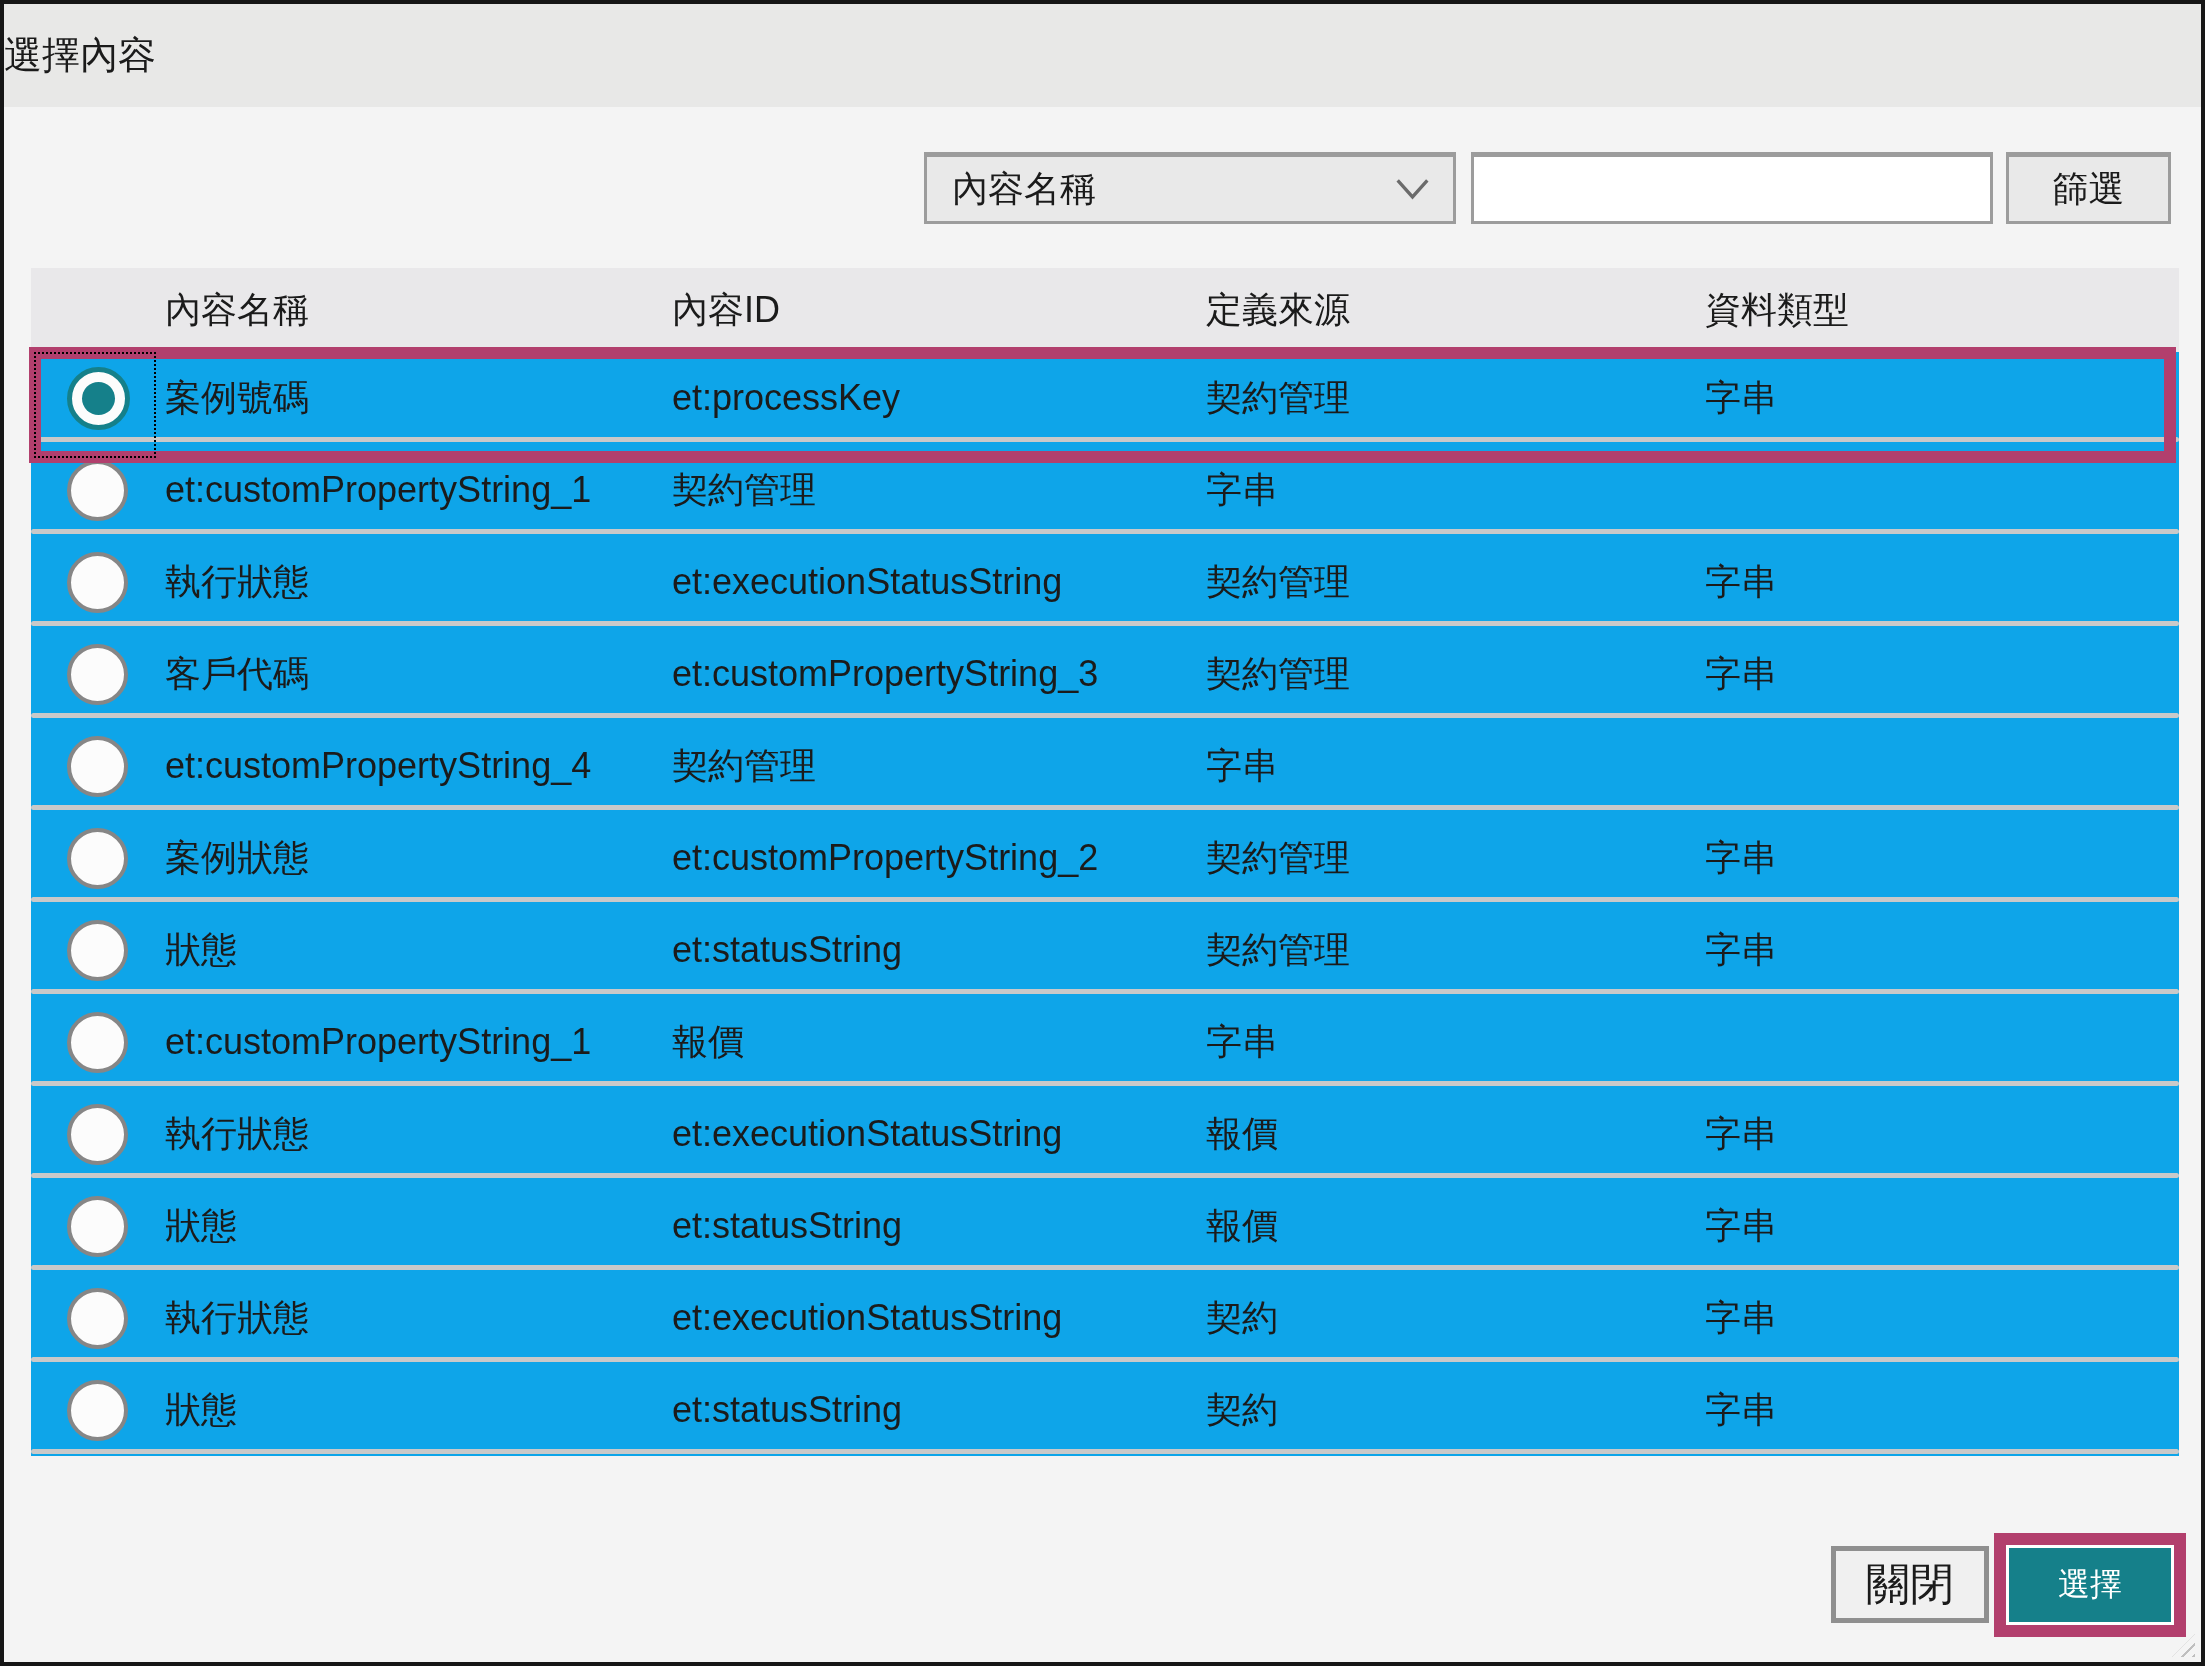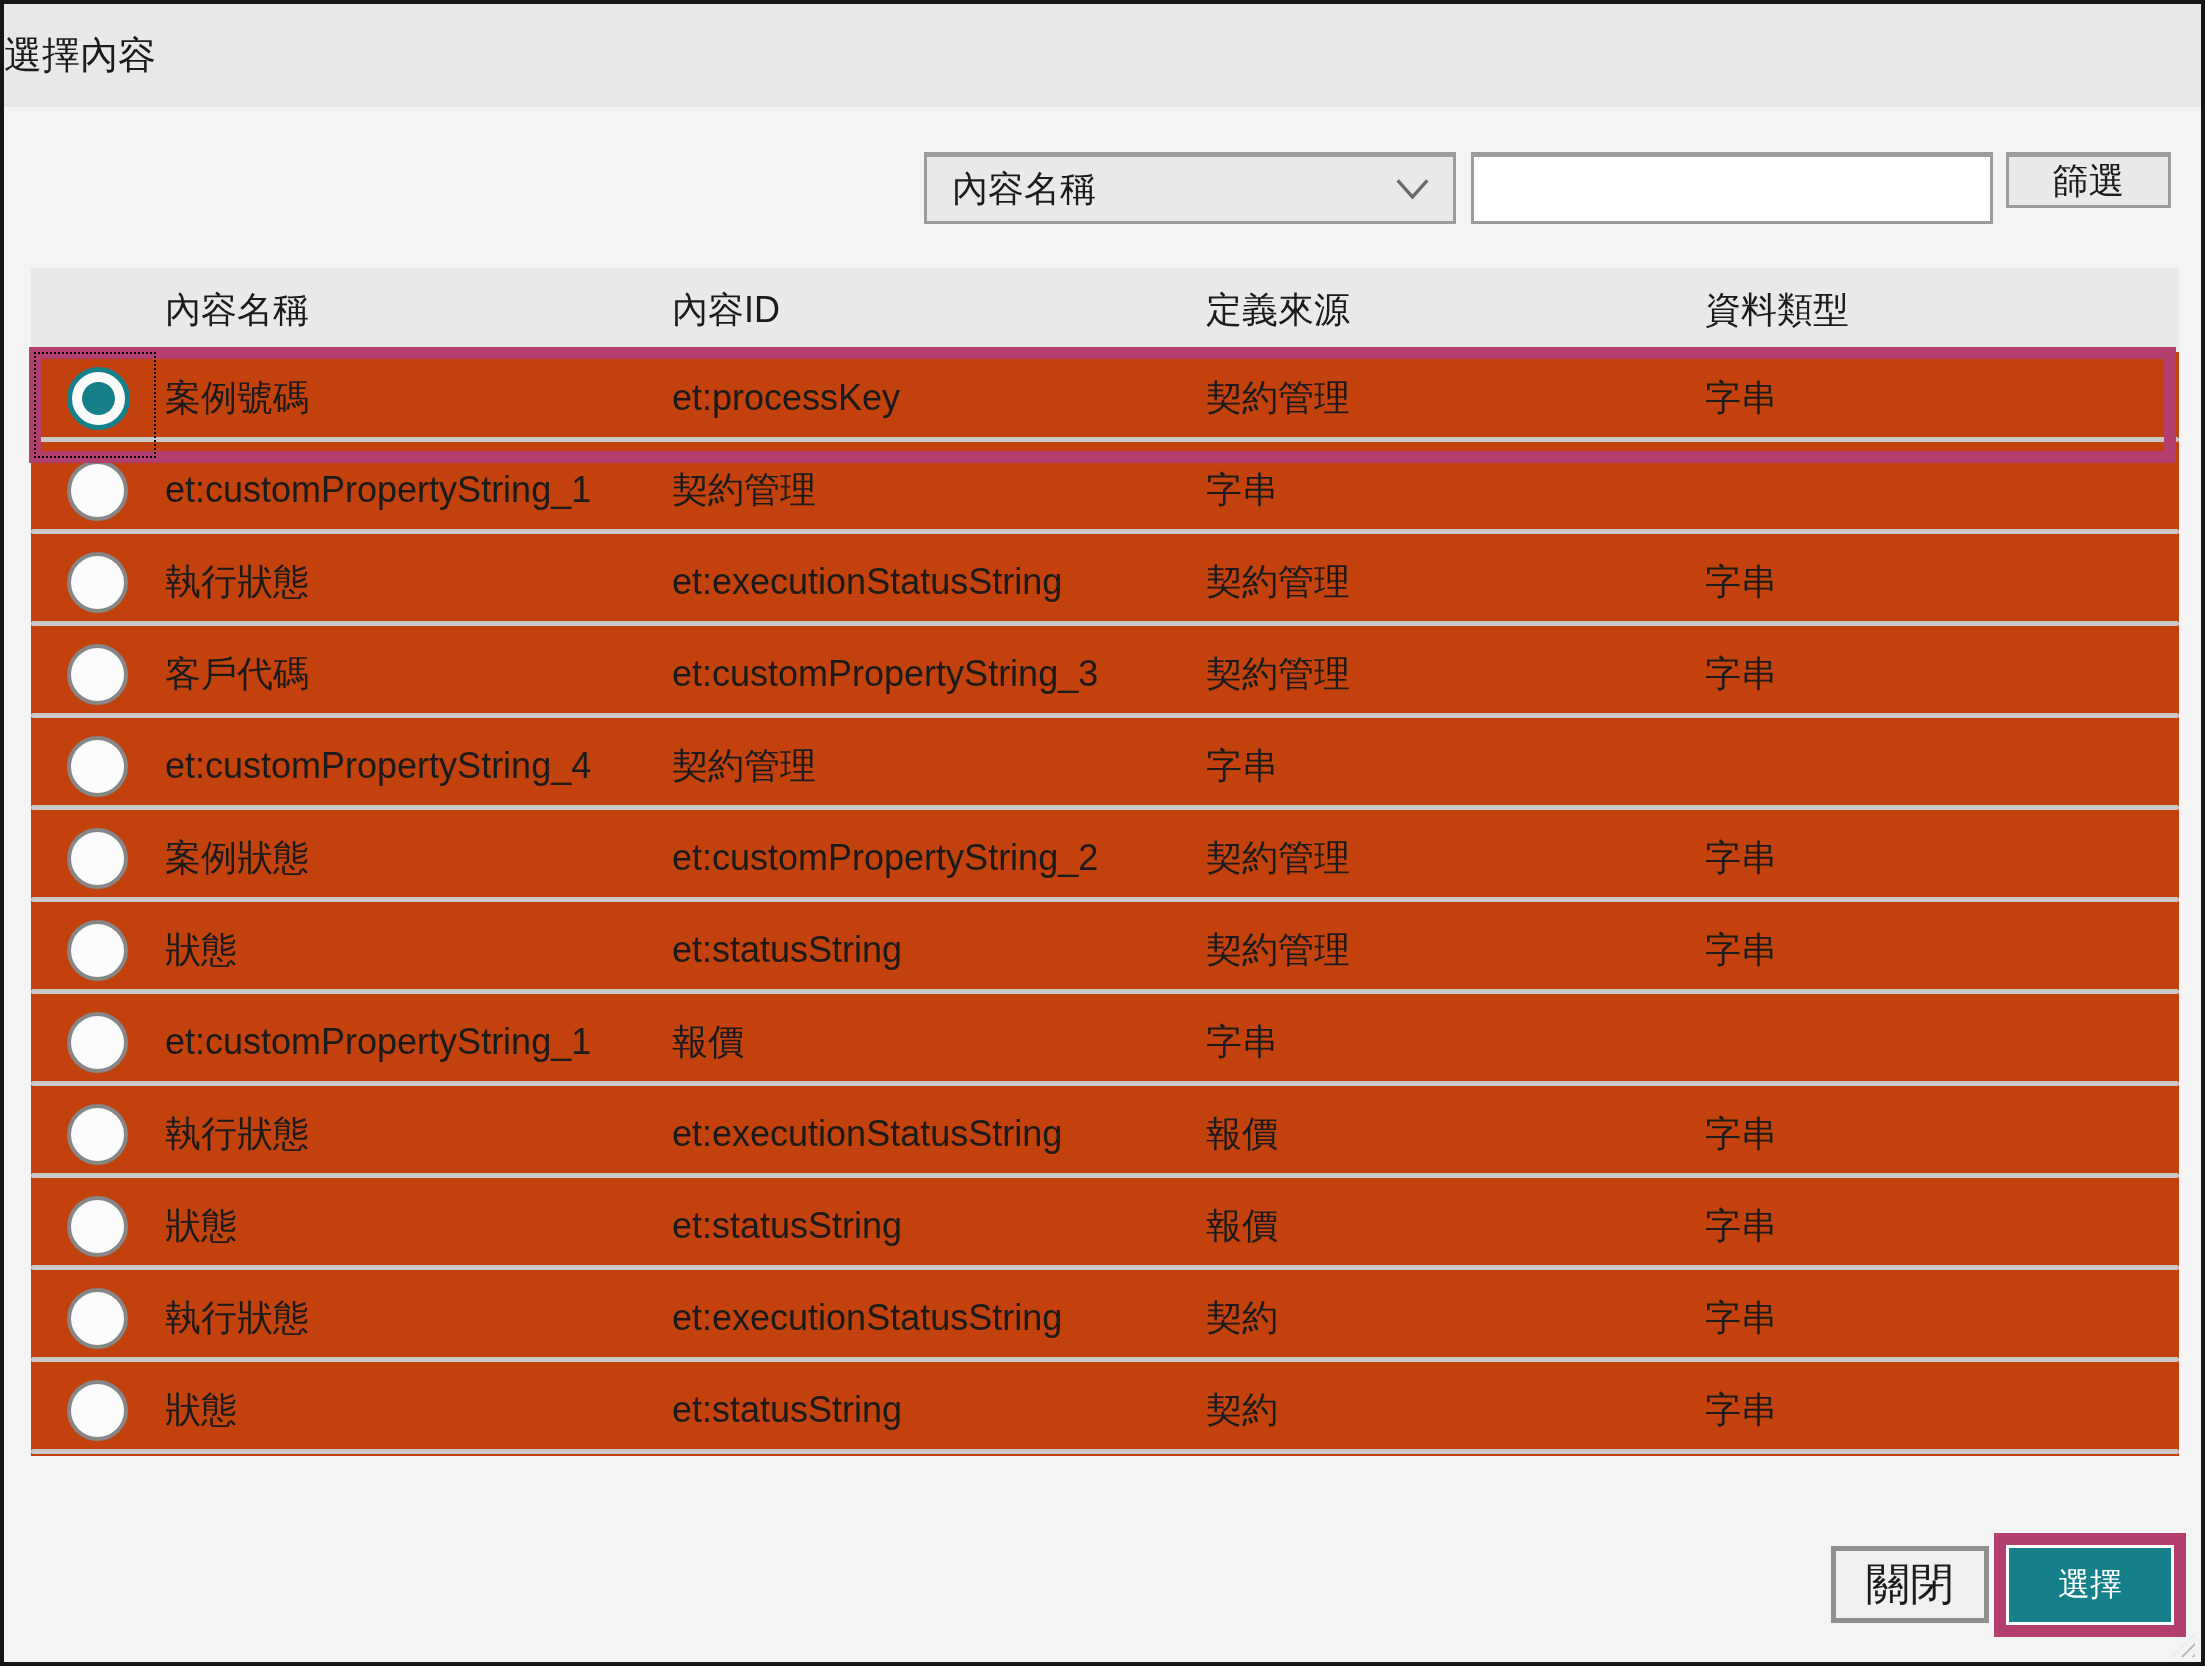--- a/index.html
+++ b/index.html
@@ -42,21 +42,21 @@
   .chevron{width:35px;height:21.4px;flex:0 0 auto;}
   .text-input{
     position:absolute;left:1467px;top:148px;width:522px;height:72px;
     box-sizing:border-box;
     background:#ffffff;
     border:3.3px solid #9c9c9c;border-top-width:5.8px;
     font-size:36px;font-family:inherit;color:#1b1b1b;
     padding:0 16.5px;outline:none;
   }
   .filter-btn{
-    position:absolute;left:2002px;top:148px;width:165px;height:56px;
+    position:absolute;left:2002px;top:148px;width:165px;height:72px;
     box-sizing:border-box;
     background:#e9e9e9;
     border:3.3px solid #9c9c9c;border-top-width:5.8px;
     display:flex;align-items:center;justify-content:center;
     font-size:36px;font-family:inherit;color:#1b1b1b;
     cursor:default;
   }
   
   .table{
     position:absolute;left:27px;top:264px;width:2148px;
@@ -67,21 +67,21 @@
     grid-template-columns:134px 507px 534px 499px 1fr;
     align-items:center;
   }
   .thead{
     height:84px;
     background:#e9e8ea;
   }
   .trow{
     position:relative;
     height:92px;
-    background:#c2410c;
+    background:#0ea5e9;
   }
   .trow::after{
     content:"";
     position:absolute;left:0;right:0;bottom:1.6px;height:5.8px;
     border-radius:3.3px;
     background:#c9c9c9;
   }
   .radio{
     width:53px;height:53px;margin-left:36px;
     box-sizing:content-box;

